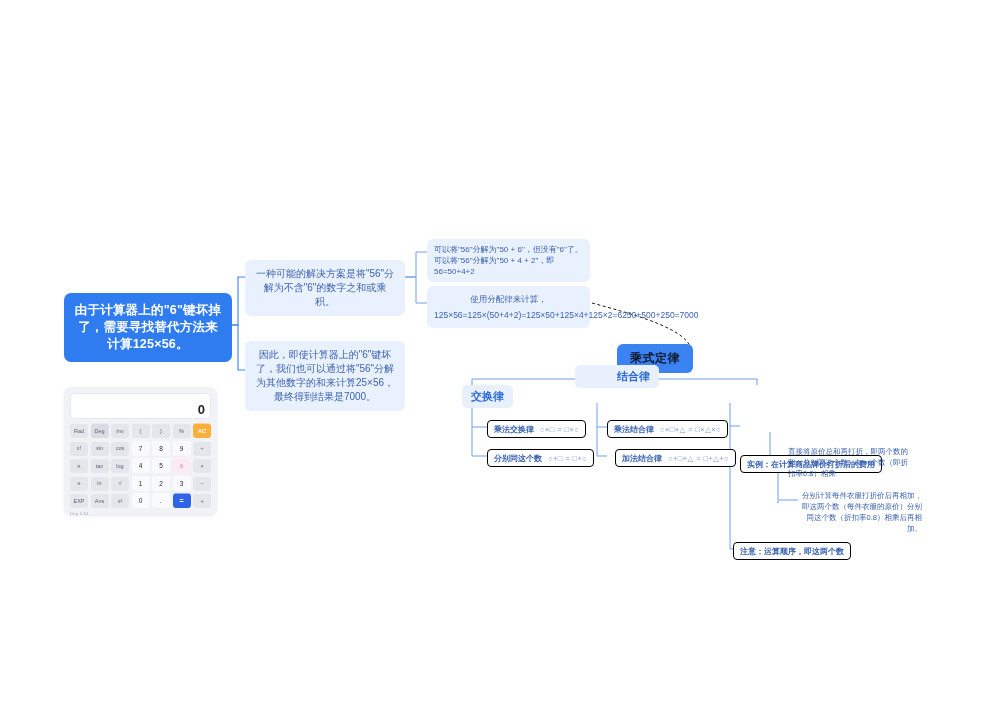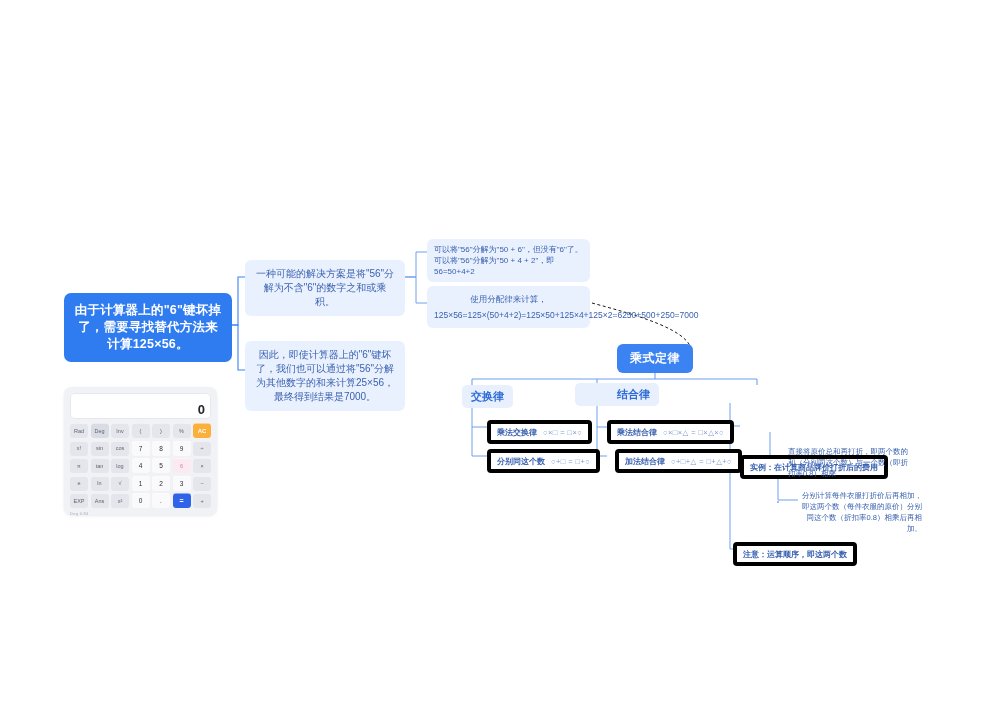--- a/index.html
+++ b/index.html
@@ -49,48 +49,48 @@
   }
   .b4{
     left:427px;top:286px;width:163px;
     padding:5px 7px;
     font-size:8.5px;line-height:16px;text-align:center;
   }
 
   
   .center{
     left:617px;top:344px;width:76px;
-    background:#3B82F2;color:#ffffff;
+    background:#3B82F2;color:#0f172a;
     border-radius:6px;
     padding:6px 0;
     text-align:center;
     font-size:12px;font-weight:bold;letter-spacing:.5px;
   }
 
   
   .branch{
     background:#E8F0FE;
     color:#2E6BD6;
     border-radius:5px;
     padding:4px 9px;
     font-size:11px;font-weight:bold;
     white-space:nowrap;
   }
   .br-a{left:450px;top:385px;margin-left:12px;}
-  .br-b{left:575px;top:383px;padding-left:42px;}
+  .br-b{left:575px;top:365px;padding-left:42px;}
   .br-c{left:727px;top:385px;}
   .branch .formula{
     font-weight:normal;font-size:7.5px;color:#5c86cf;margin-left:5px;
     letter-spacing:.3px;
   }
 
   
   .leaf{
     background:#ffffff;
-    border:4px solid #000000;
+    border:1px solid #000000;
     border-radius:4px;
     padding:2.5px 6px;
     font-size:7.5px;
     color:#3A62B0;
     white-space:nowrap;
   }
   .leaf b{font-weight:bold;font-size:8px;}
   .leaf .sym{color:#7a99d0;margin-left:4px;letter-spacing:.4px;}
 
   .l1{left:487px;top:420px;}

